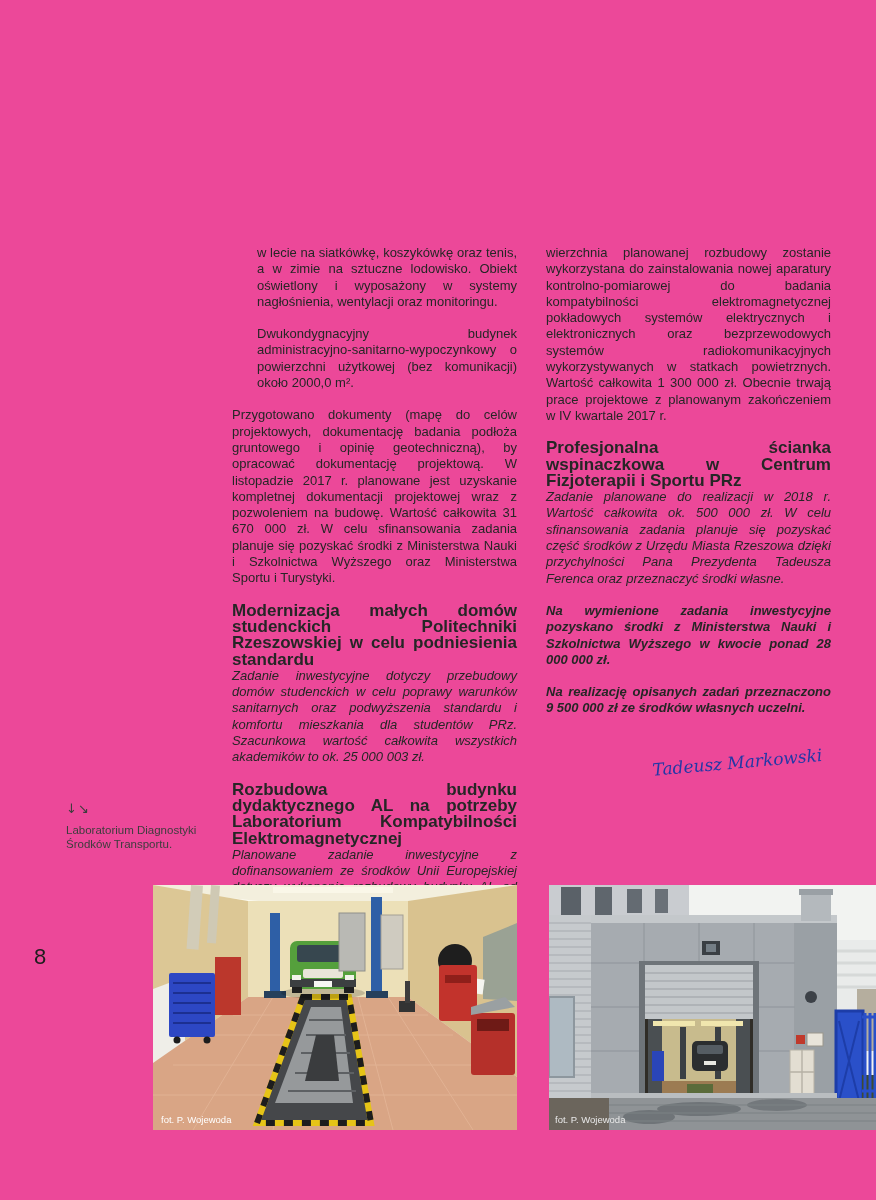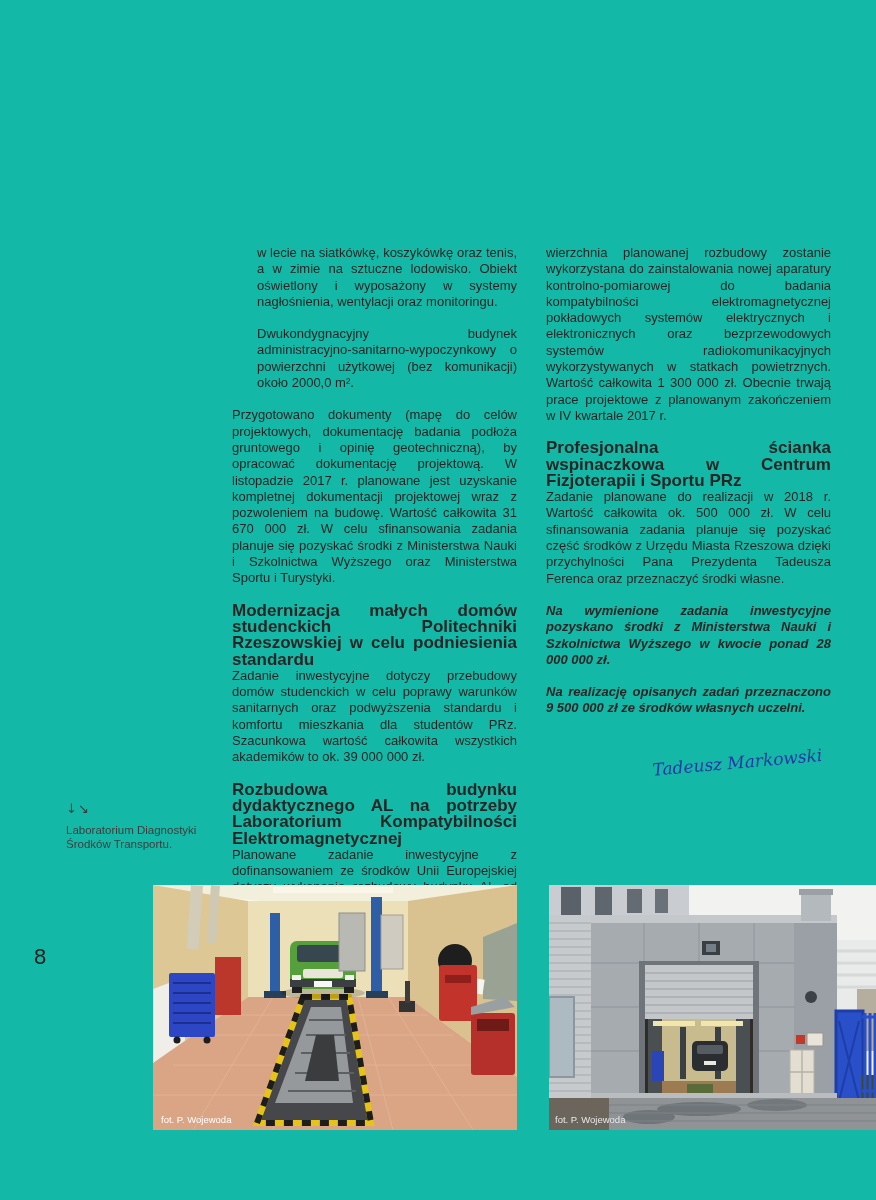--- a/index.html
+++ b/index.html
@@ -1,28 +1,28 @@
 <!DOCTYPE html>
 <html lang="pl"><head>
 <meta charset="utf-8">
 <style>
   html,body{margin:0;padding:0;}
   body{width:876px;height:1200px;background:#ffffff;position:relative;
        font-family:"Liberation Sans",sans-serif;color:#262626;
        -webkit-font-smoothing:antialiased;}
-  .page{position:absolute;inset:0;width:876px;height:1200px;background:#14b8a6;overflow:hidden;}
+  .page{position:absolute;inset:0;width:876px;height:1200px;background:#ec4899;overflow:hidden;}
 
   .col{position:absolute;top:245px;width:285px;font-size:13px;line-height:16.3px;
        text-align:justify;color:#262626;}
   .col-left{left:232px;}
   .col-right{left:546px;}
   .col p{margin:0 0 16px 0;}
   .col p.indented{margin-left:25px;}
   .col h3{margin:0;font-size:17px;line-height:16.3px;font-weight:bold;text-align:justify;}
-  .col p.after-heading{margin-top:0;}
+  .col p.after-heading{margin-top:0;font-style:italic;}
   .col p.bold-para{font-weight:bold;font-style:italic;}
 
   .signature-wrap{margin:24px 0 0 105px;}
   .signature-wrap svg{display:block;}
 
   .margin-caption{position:absolute;left:66px;top:802px;width:150px;
       font-size:11.5px;line-height:14.5px;color:#3d3d3d;}
   .margin-caption .arrows{font-family:"DejaVu Sans",sans-serif;font-size:13px;
       letter-spacing:1px;display:block;margin-bottom:6px;color:#3d3d3d;}
 
@@ -36,21 +36,21 @@
 </head>
 <body>
 
 <div class="page">
 
   <div class="col col-left">
     <p class="indented">w lecie na siatkówkę, koszykówkę oraz tenis, a w zimie na sztuczne lodowisko. Obiekt oświetlony i wyposażony w systemy nagłośnienia, wentylacji oraz monitoringu.</p>
     <p class="indented">Dwukondygnacyjny budynek administracyjno-sanitarno-wypoczynkowy o powierzchni użytkowej (bez komunikacji) około 2000,0 m².</p>
     <p>Przygotowano dokumenty (mapę do celów projektowych, dokumentację badania podłoża gruntowego i opinię geotechniczną), by opracować dokumentację projektową. W listopadzie 2017 r. planowane jest uzyskanie kompletnej dokumentacji projektowej wraz z pozwoleniem na budowę. Wartość całkowita 31 670 000 zł. W celu sfinansowania zadania planuje się pozyskać środki z Ministerstwa Nauki i Szkolnictwa Wyższego oraz Ministerstwa Sportu i Turystyki.</p>
     <h3>Modernizacja małych domów studenckich Politechniki Rzeszowskiej w celu podniesienia standardu</h3>
-    <p class="after-heading">Zadanie inwestycyjne dotyczy przebudowy domów studenckich w celu poprawy warunków sanitarnych oraz podwyższenia standardu i komfortu mieszkania dla studentów PRz. Szacunkowa wartość całkowita wszystkich akademików to ok. 39 000 000 zł.</p>
+    <p class="after-heading">Zadanie inwestycyjne dotyczy przebudowy domów studenckich w celu poprawy warunków sanitarnych oraz podwyższenia standardu i komfortu mieszkania dla studentów PRz. Szacunkowa wartość całkowita wszystkich akademików to ok. 25 000 003 zł.</p>
     <h3>Rozbudowa budynku dydaktycznego AL na potrzeby Laboratorium Kompatybilności Elektromagnetycznej</h3>
     <p class="after-heading">Planowane zadanie inwestycyjne z dofinansowaniem ze środków Unii Europejskiej dotyczy wykonania rozbudowy budynku AL od północnego środków istniejącego budynku. Po-</p>
   </div>
 
   <div class="col col-right">
     <p>wierzchnia planowanej rozbudowy zostanie wykorzystana do zainstalowania nowej aparatury kontrolno-pomiarowej do badania kompatybilności elektromagnetycznej pokładowych systemów elektrycznych i elektronicznych oraz bezprzewodowych systemów radiokomunikacyjnych wykorzystywanych w statkach powietrznych. Wartość całkowita 1 300 000 zł. Obecnie trwają prace projektowe z planowanym zakończeniem w IV kwartale 2017 r.</p>
     <h3>Profesjonalna ścianka wspinaczkowa w Centrum Fizjoterapii i Sportu PRz</h3>
     <p class="after-heading">Zadanie planowane do realizacji w 2018 r. Wartość całkowita ok. 500 000 zł. W celu sfinansowania zadania planuje się pozyskać część środków z Urzędu Miasta Rzeszowa dzięki przychylności Pana Prezydenta Tadeusza Ferenca oraz przeznaczyć środki własne.</p>
     <p class="bold-para">Na wymienione zadania inwestycyjne pozyskano środki z Ministerstwa Nauki i Szkolnictwa Wyższego w kwocie ponad 28 000 000 zł.</p>
     <p class="bold-para">Na realizację opisanych zadań przeznaczono 9 500 000 zł ze środków własnych uczelni.</p>

